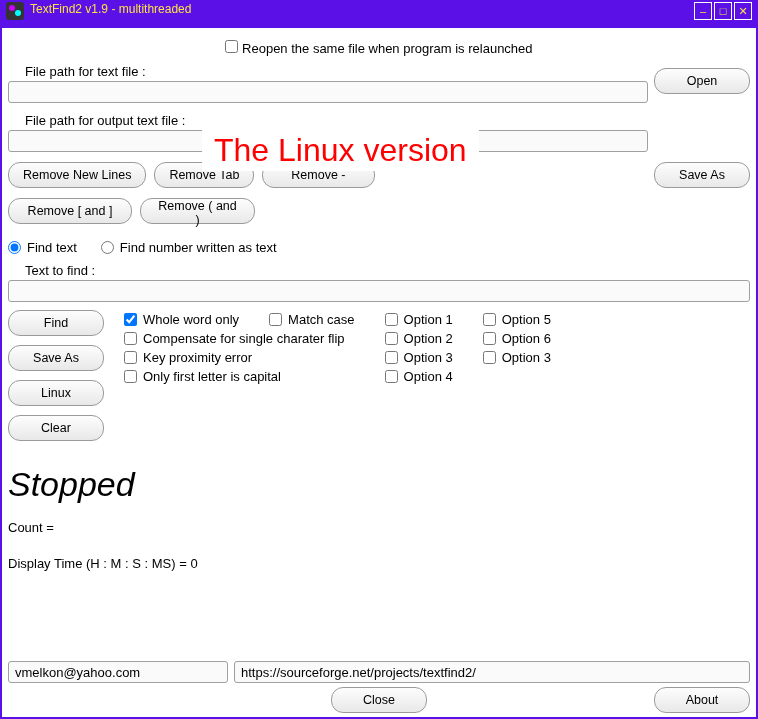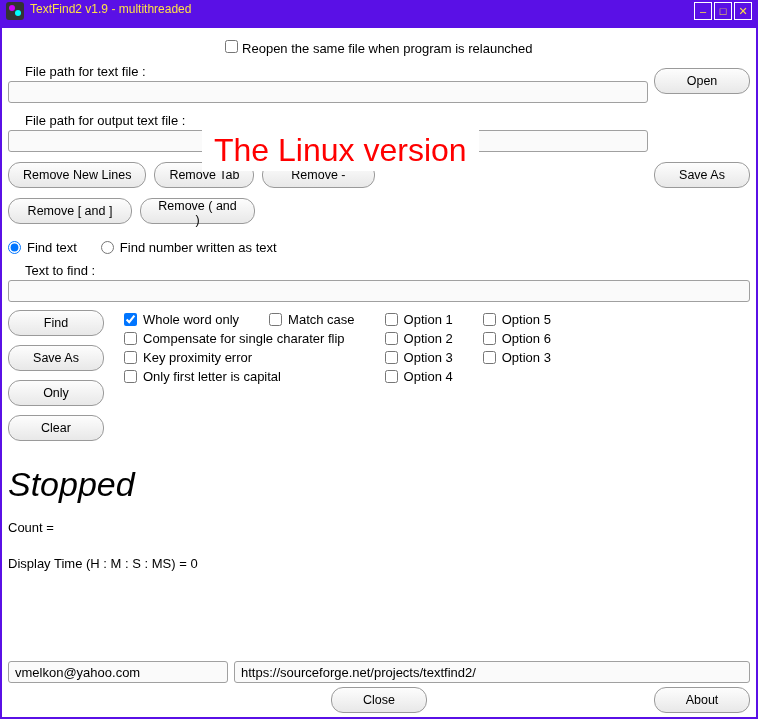--- a/index.html
+++ b/index.html
@@ -102,21 +102,21 @@
       </label>
   </div>
 
   <div class="label-field" style="margin-top:8px">Text to find :</div>
   <input type="text" value="" style="">
 
   <div class="findrow">
     <div class="findbtns">
       <button class="btn">Find</button>
       <button class="btn">Save As</button>
-      <button class="btn">Only</button>
+      <button class="btn">Linux</button>
       <button class="btn">Clear</button>
     </div>
     <div class="chkcols">
       <div class="chkcol">
         <div style="display:flex; gap:30px">
           <label>
               <input type="checkbox" checked="" style=""> 
               <span>Whole word only</span>
             </label>
           <label>

